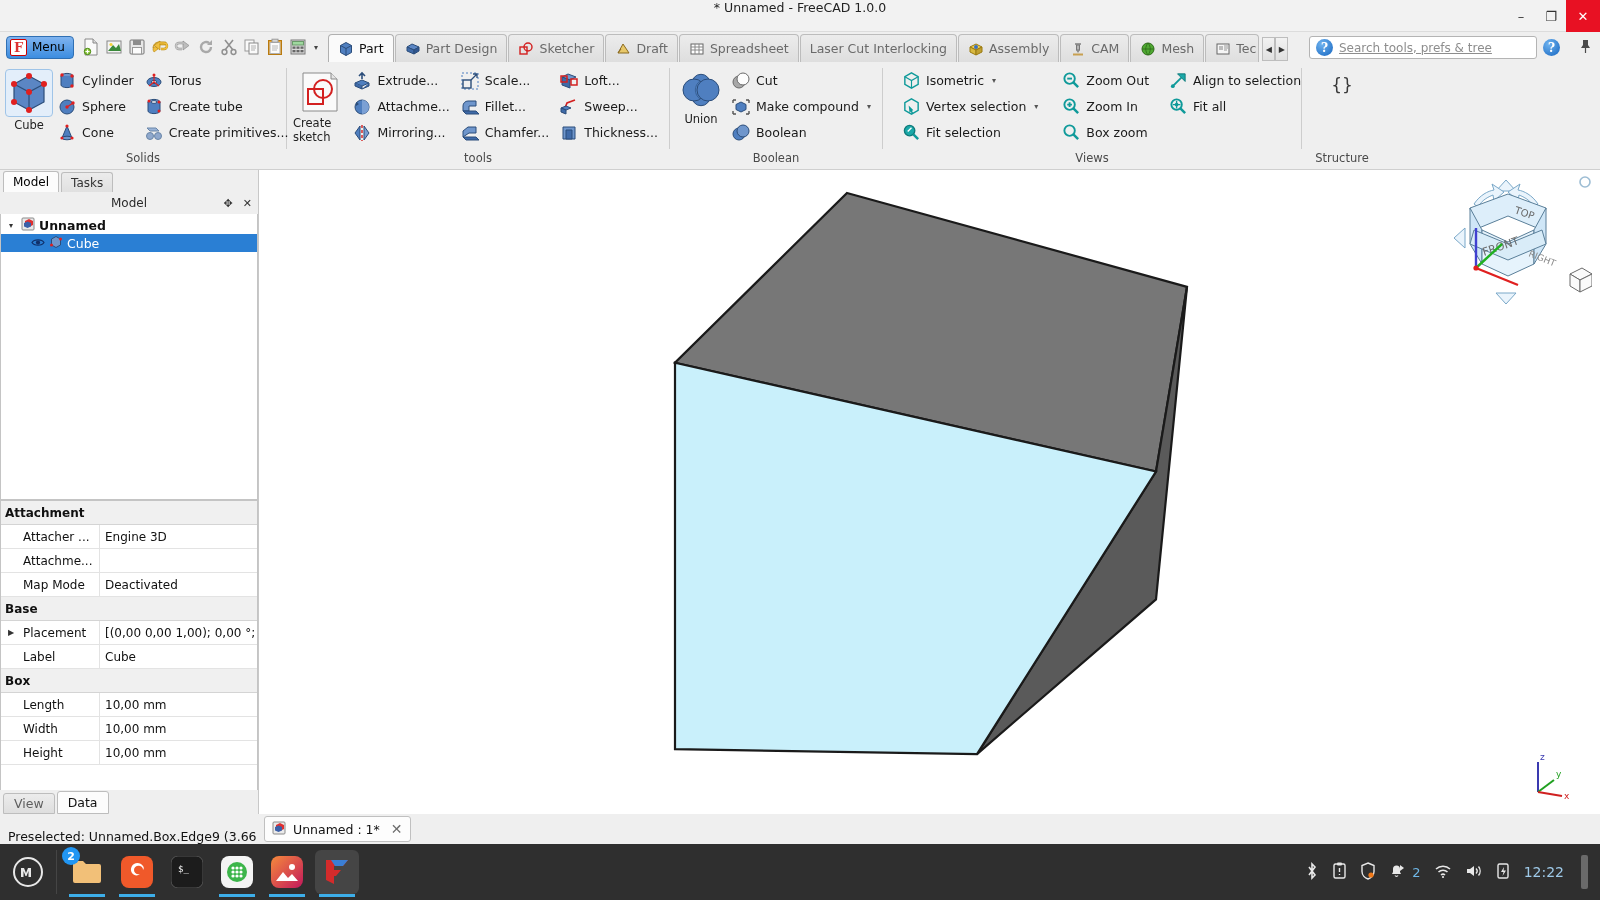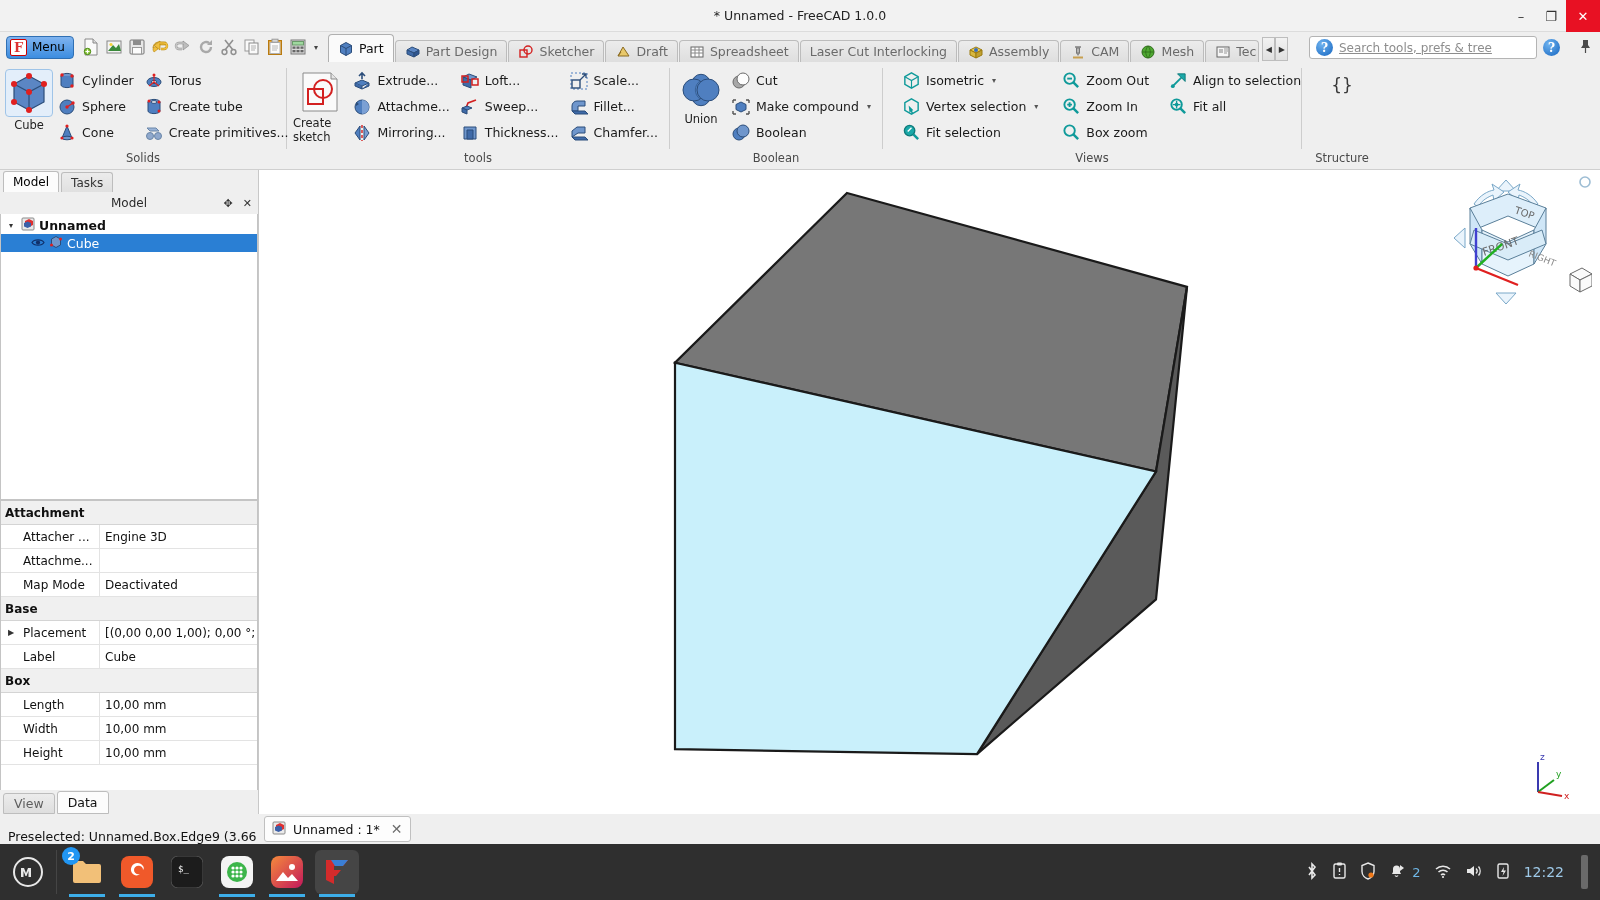--- a/index.html
+++ b/index.html
@@ -8,21 +8,21 @@
     font-family: "DejaVu Sans", sans-serif;
     font-size: 12px;
     overflow: hidden;
     background: #efefef;
   }
   #app { position: relative; width: 1600px; height: 900px; }
 
   
   .titlebar {
     height: 32px; background: #f2f2f2;
-    display: flex; align-items: center; justify-content: center;
+    display: flex; justify-content: center;
     position: relative; border-bottom: 1px solid #dcdcdc;
   }
   .titlebar .title { font-size: 12.5px; color: #222; font-weight: normal; }
   .winbtns { position: absolute; right: 0; top: 0; height: 32px; display: flex; }
   .winbtn {
     width: 30px; height: 32px; display: flex; align-items: center; justify-content: center;
     color: #333; font-size: 13px;
   }
   .winbtn.close { background: #e81123; color: #fff; width: 34px; }
 
@@ -48,21 +48,21 @@
   .qt {
     width: 22px; height: 24px; display: flex; align-items: center; justify-content: center;
     font-size: 14px;
   }
   .qt svg { display: block; }
 
   
   .wbtabs { display: flex; align-items: flex-end; height: 30px; margin-left: 6px; }
   .wbtab {
     display: flex; align-items: center; gap: 5px;
-    height: 22px; padding: 0 9px;
+    height: 28px; padding: 0 9px;
     background: linear-gradient(#ececec,#dedede);
     border: 1px solid #bcbcbc; border-bottom: none;
     border-radius: 4px 4px 0 0; color: #6a6a6a; font-size: 12.5px;
     margin-right: 1px; white-space: nowrap;
   }
   .wbtab.active { background: #fafafa; color: #111; border-color: #b0b0b0; height: 28px; }
   .wbtab .wbi { width: 16px; height: 16px; display: block; }
   .tabscroll { display: flex; align-items: center; height: 26px; margin-left: 2px; }
   .tabscroll div {
     width: 13px; height: 24px; background: linear-gradient(#f2f2f2,#e0e0e0);
@@ -544,20 +544,50 @@
                   <path d="M10 2v16" stroke="#d32020" stroke-width="1.4" stroke-dasharray="3 2"></path>
                 </svg>
               </span>
             <span>Mirroring...</span>
           </div>
         </div>
         <div class="col">
           <div class="smbtn">
             <span class="icn">
                 <svg width="20" height="20" viewBox="0 0 20 20">
+                  <rect x="2" y="2" width="16" height="16" fill="none" stroke="#4f7fc0" stroke-dasharray="2 2"></rect>
+                  <rect x="3" y="9" width="8" height="8" fill="none" stroke="#2b4d7a" stroke-width="1.4"></rect>
+                  <path d="M11 9l6-6M13 3h4v4" stroke="#2b4d7a" stroke-width="1.3" fill="none"></path>
+                </svg>
+              </span>
+            <span>Scale...</span>
+          </div>
+          <div class="smbtn">
+            <span class="icn">
+                <svg width="20" height="20" viewBox="0 0 20 20">
+                  <path d="M3 14V9a5 5 0 0 1 5-5h8v5H9v5z" fill="#6f96cc" stroke="#2b4d7a"></path>
+                  <path d="M3 14l3 3h13l-3-3z" fill="#3f6aa8" stroke="#2b4d7a"></path>
+                </svg>
+              </span>
+            <span>Fillet...</span>
+          </div>
+          <div class="smbtn">
+            <span class="icn">
+                <svg width="20" height="20" viewBox="0 0 20 20">
+                  <path d="M3 14V8l5-4h8v6H9l-6 4z" fill="#6f96cc" stroke="#2b4d7a"></path>
+                  <path d="M3 14l3 3h13l-3-3z" fill="#3f6aa8" stroke="#2b4d7a"></path>
+                </svg>
+              </span>
+            <span>Chamfer...</span>
+          </div>
+        </div>
+        <div class="col">
+          <div class="smbtn">
+            <span class="icn">
+                <svg width="20" height="20" viewBox="0 0 20 20">
                   <path d="M3 6l6-3 8 3-6 3z" fill="#6f96cc" stroke="#2b4d7a"></path>
                   <path d="M3 6v8l8 3V9z" fill="#3f6aa8" stroke="#2b4d7a"></path>
                   <rect x="2" y="5" width="6" height="6" fill="none" stroke="#d32020" stroke-width="1.5"></rect>
                   <rect x="12" y="8" width="6" height="6" fill="none" stroke="#d32020" stroke-width="1.5"></rect>
                 </svg>
               </span>
             <span>Loft...</span>
           </div>
           <div class="smbtn">
             <span class="icn">
@@ -570,50 +600,20 @@
             <span>Sweep...</span>
           </div>
           <div class="smbtn">
             <span class="icn">
                 <svg width="20" height="20" viewBox="0 0 20 20">
                   <path d="M4 4h12v12H4z" fill="#6f96cc" stroke="#2b4d7a"></path>
                   <path d="M7 7h6v9H7z" fill="#3f6aa8" stroke="#2b4d7a"></path>
                 </svg>
               </span>
             <span>Thickness...</span>
-          </div>
-        </div>
-        <div class="col">
-          <div class="smbtn">
-            <span class="icn">
-                <svg width="20" height="20" viewBox="0 0 20 20">
-                  <rect x="2" y="2" width="16" height="16" fill="none" stroke="#4f7fc0" stroke-dasharray="2 2"></rect>
-                  <rect x="3" y="9" width="8" height="8" fill="none" stroke="#2b4d7a" stroke-width="1.4"></rect>
-                  <path d="M11 9l6-6M13 3h4v4" stroke="#2b4d7a" stroke-width="1.3" fill="none"></path>
-                </svg>
-              </span>
-            <span>Scale...</span>
-          </div>
-          <div class="smbtn">
-            <span class="icn">
-                <svg width="20" height="20" viewBox="0 0 20 20">
-                  <path d="M3 14V9a5 5 0 0 1 5-5h8v5H9v5z" fill="#6f96cc" stroke="#2b4d7a"></path>
-                  <path d="M3 14l3 3h13l-3-3z" fill="#3f6aa8" stroke="#2b4d7a"></path>
-                </svg>
-              </span>
-            <span>Fillet...</span>
-          </div>
-          <div class="smbtn">
-            <span class="icn">
-                <svg width="20" height="20" viewBox="0 0 20 20">
-                  <path d="M3 14V8l5-4h8v6H9l-6 4z" fill="#6f96cc" stroke="#2b4d7a"></path>
-                  <path d="M3 14l3 3h13l-3-3z" fill="#3f6aa8" stroke="#2b4d7a"></path>
-                </svg>
-              </span>
-            <span>Chamfer...</span>
           </div>
         </div>
       </div>
       <div class="group-label">tools</div>
     </div>
 
     <div class="group-sep"></div>
 
     <div class="group" style="width:212px;">
       <div class="group-body">

